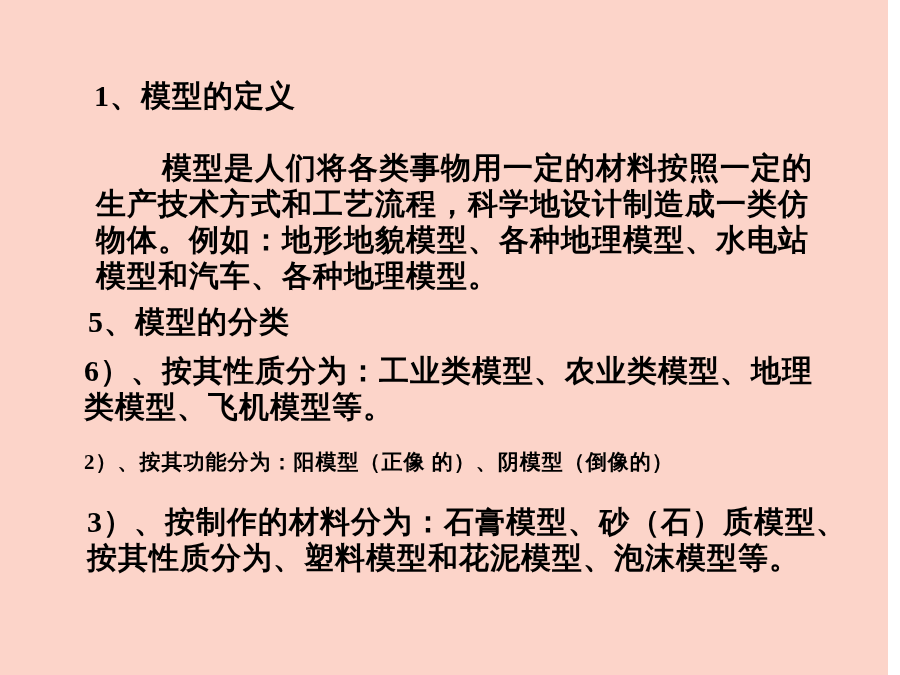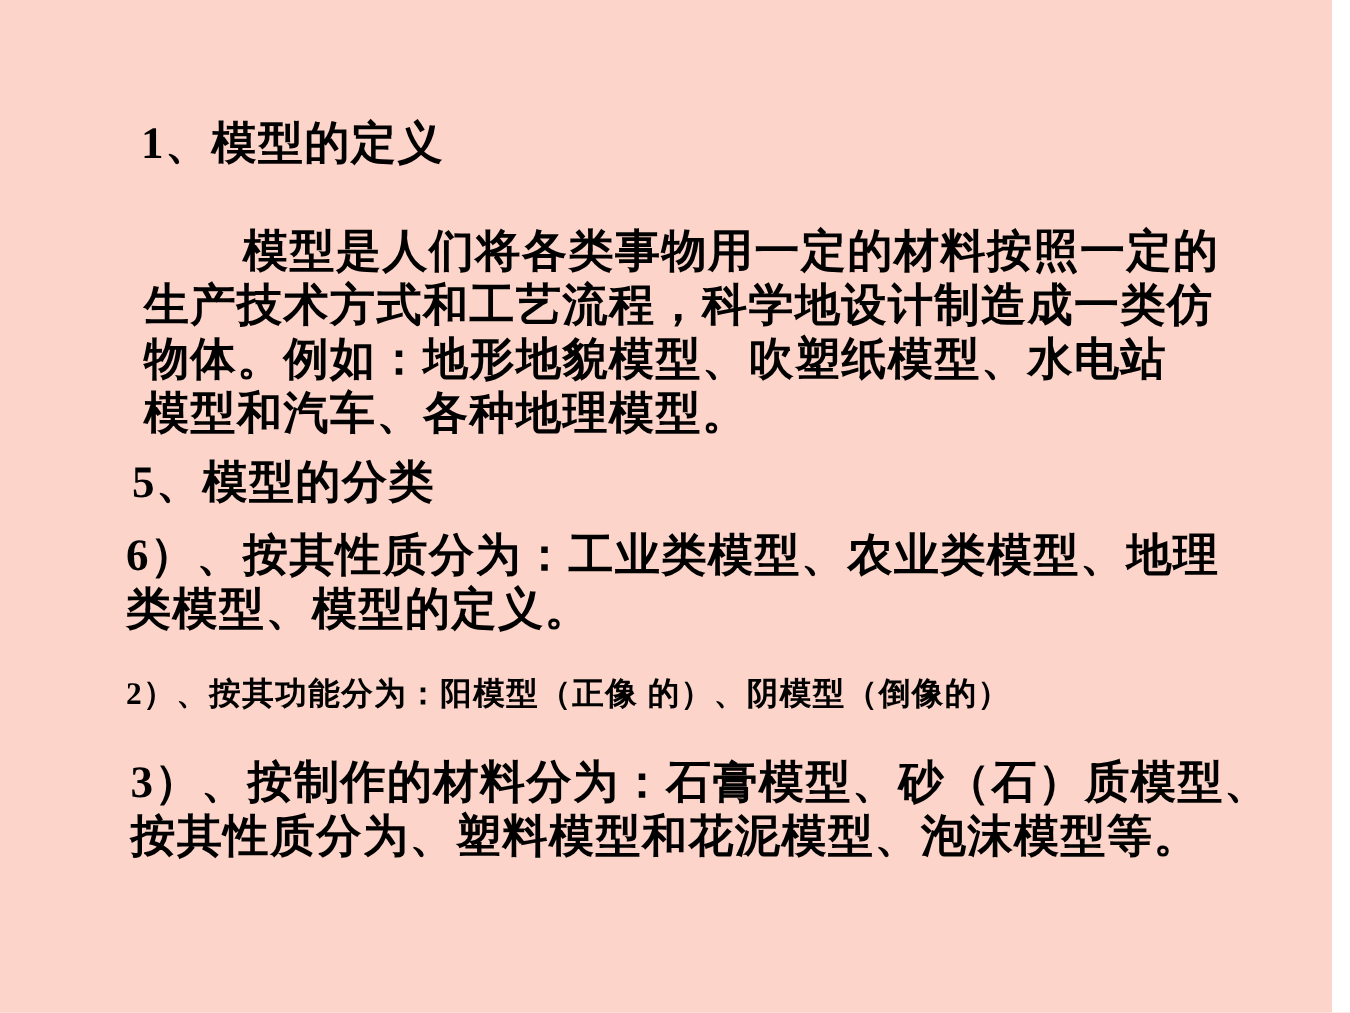--- a/index.html
+++ b/index.html
@@ -39,29 +39,29 @@
 </head>
 <body>
 
 <div class="slide">
 
   <div class="tblock" id="sec1-title">1、模型的定义</div>
 
   <div class="tblock indent-first" id="sec1-para">
     <div class="tline">模型是人们将各类事物用一定的材料按照一定的</div>
     <div class="tline">生产技术方式和工艺流程，科学地设计制造成一类仿</div>
-    <div class="tline">物体。例如：地形地貌模型、吹塑纸模型、水电站</div>
+    <div class="tline">物体。例如：地形地貌模型、各种地理模型、水电站</div>
     <div class="tline">模型和汽车、各种地理模型。</div>
   </div>
 
   <div class="tblock" id="sec2-title">5、模型的分类</div>
 
   <div class="tblock" id="sec2-item1">
     <div class="tline">6）、按其性质分为：工业类模型、农业类模型、地理</div>
-    <div class="tline">类模型、模型的定义。</div>
+    <div class="tline">类模型、飞机模型等。</div>
   </div>
 
   <div class="tblock" id="sec2-item2">
     <div class="tline">2）、按其功能分为：阳模型（正像 的）、阴模型（倒像的）</div>
   </div>
 
   <div class="tblock" id="sec2-item3">
     <div class="tline">3）、按制作的材料分为：石膏模型、砂（石）质模型、</div>
     <div class="tline">按其性质分为、塑料模型和花泥模型、泡沫模型等。</div>
   </div>

